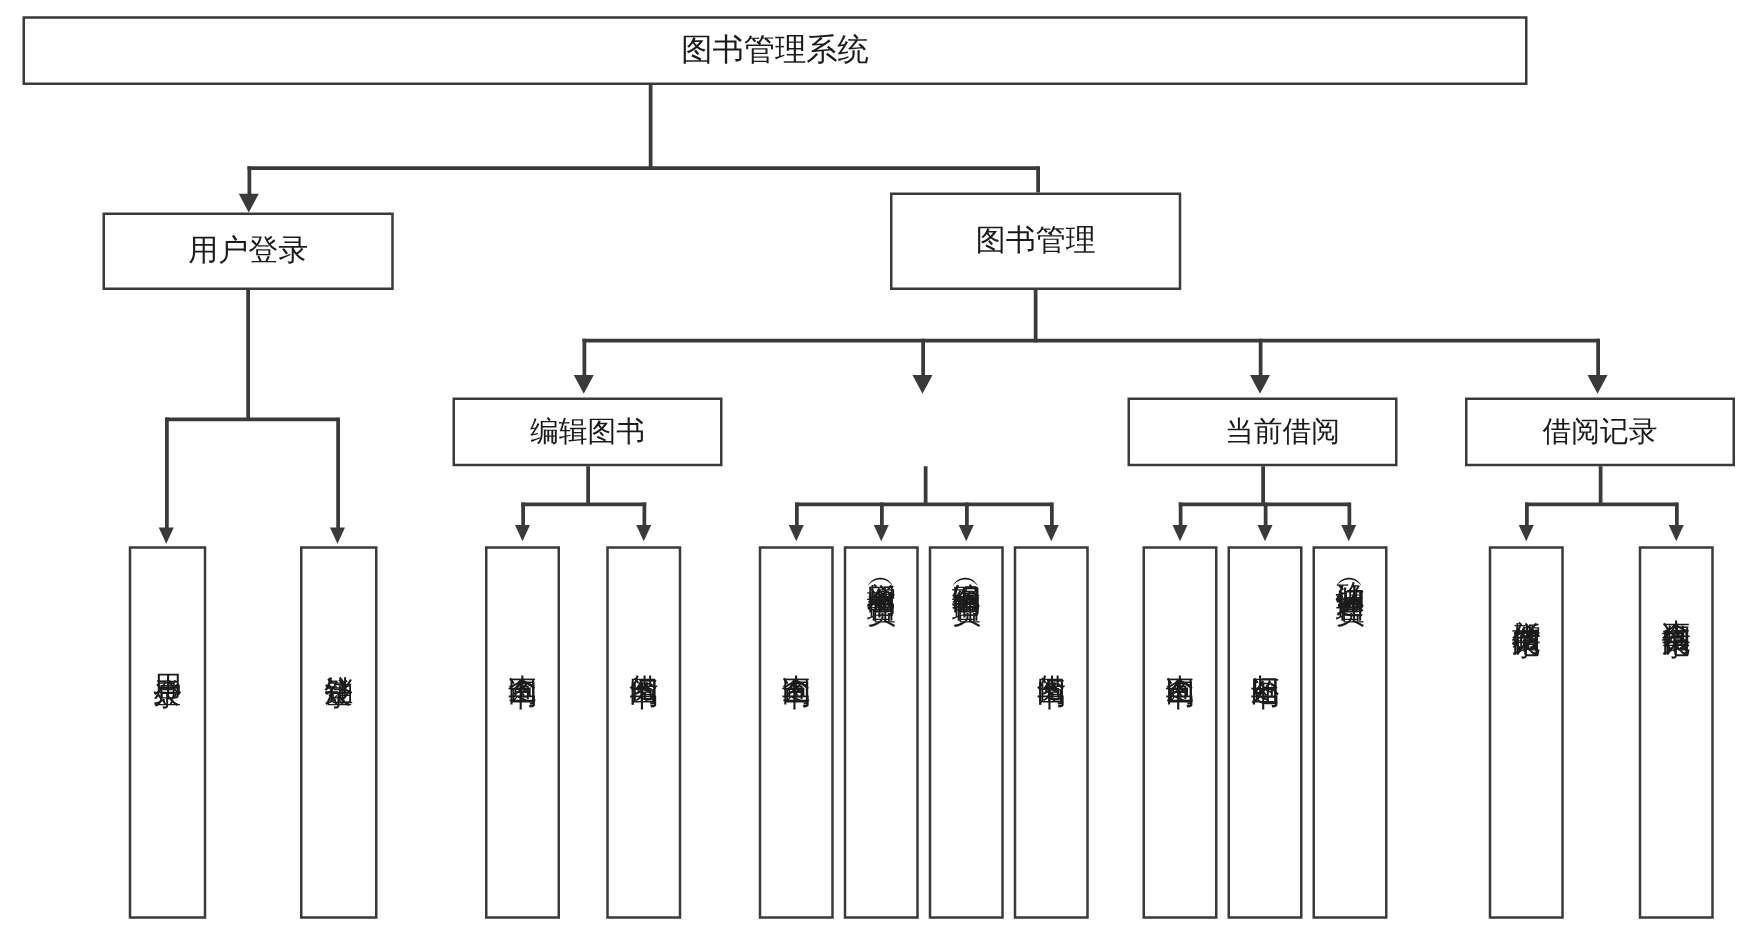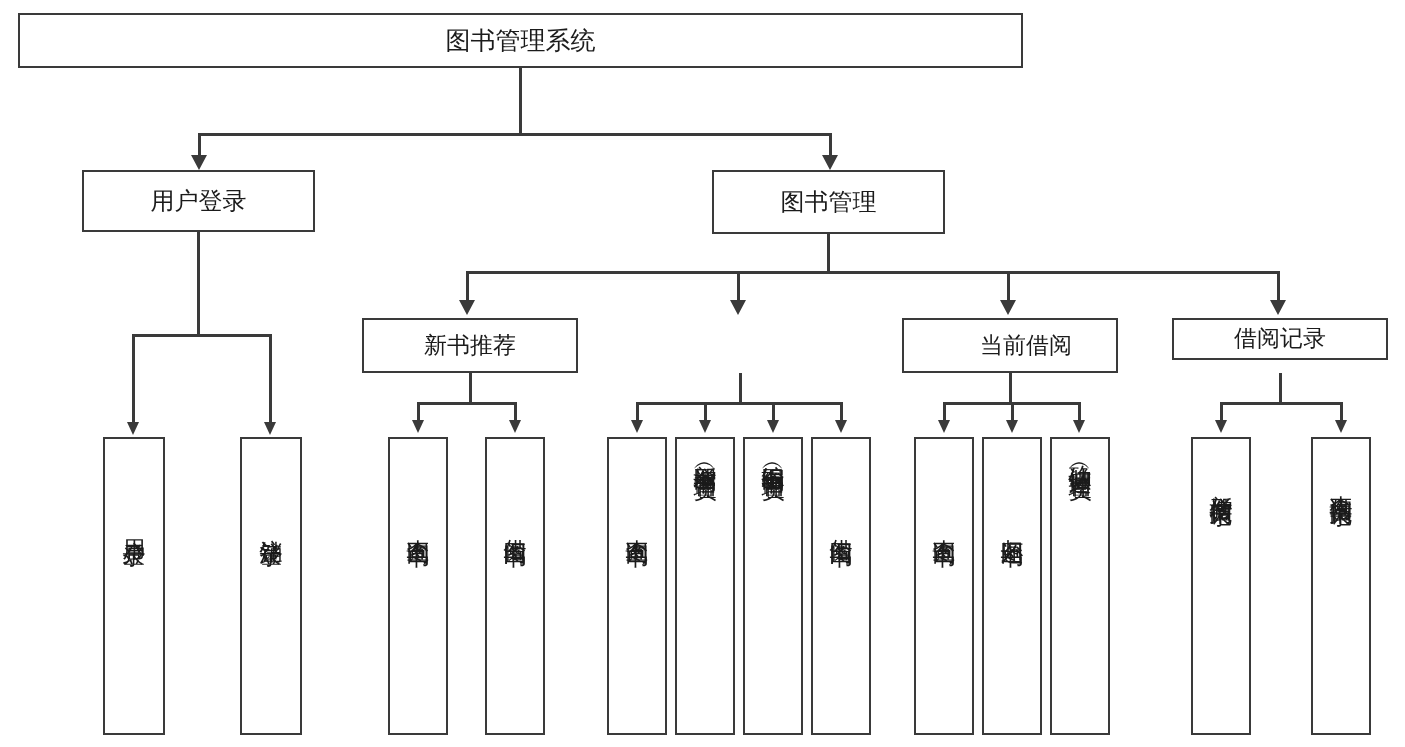--- a/index.html
+++ b/index.html
@@ -71,37 +71,37 @@
     color:#b9b9b9;
     white-space:nowrap;
     pointer-events:none;
   }
 </style>
 </head>
 <body>
 
 <div id="canvas">
 
-  <div class="node lvl0" style="left:18px;top:13px;width:1005px;height:55px;text-align:center;">
+  <div class="node lvl0" style="left:18px;top:13px;width:1204px;height:55px;text-align:center;">
     <span>图书管理系统</span>
   </div>
 
   <div class="ln vln" style="left:519px;top:68px;height:67px;"></div>
 
   <div class="ln hln" style="left:198px;top:133px;width:633px;"></div>
 
   <div class="ln vln" style="left:198px;top:133px;height:24px;"></div>
   <div class="arrow" style="left:191px;top:155px;"></div>
   <div class="ln vln" style="left:829px;top:133px;height:24px;"></div>
   <div class="arrow" style="left:822px;top:155px;"></div>
 
   <div class="node lvl1" style="left:82px;top:170px;width:233px;height:62px;">
     <span>用户登录</span>
   </div>
-  <div class="node lvl1" style="left:712px;top:170px;width:233px;height:64px;">
+  <div class="node lvl1" style="left:712px;top:154px;width:233px;height:78px;">
     <span>图书管理</span>
   </div>
 
   <div class="ln vln" style="left:197px;top:232px;height:104px;"></div>
   <div class="ln hln" style="left:132px;top:334px;width:138px;"></div>
   <div class="ln vln" style="left:132px;top:334px;height:90px;"></div>
   <div class="arrow small" style="left:127px;top:422px;"></div>
   <div class="ln vln" style="left:269px;top:334px;height:90px;"></div>
   <div class="arrow small" style="left:264px;top:422px;"></div>
 
@@ -110,26 +110,26 @@
   <div class="ln vln" style="left:466px;top:271px;height:32px;"></div>
   <div class="arrow" style="left:459px;top:300px;"></div>
   <div class="ln vln" style="left:737px;top:271px;height:32px;"></div>
   <div class="arrow" style="left:730px;top:300px;"></div>
   <div class="ln vln" style="left:1007px;top:271px;height:32px;"></div>
   <div class="arrow" style="left:1000px;top:300px;"></div>
   <div class="ln vln" style="left:1277px;top:271px;height:32px;"></div>
   <div class="arrow" style="left:1270px;top:300px;"></div>
 
   <div class="node lvl2" style="left:362px;top:318px;width:216px;height:55px;">
-    <span>新书推荐</span>
+    <span>编辑图书</span>
   </div>
   <div class="node lvl2" style="left:902px;top:318px;width:216px;height:55px;padding-left:32px;">
     <span>当前借阅</span>
   </div>
-  <div class="node lvl2" style="left:1172px;top:318px;width:216px;height:42px;">
+  <div class="node lvl2" style="left:1172px;top:318px;width:216px;height:55px;">
     <span>借阅记录</span>
   </div>
 
   <div class="ln vln" style="left:469px;top:373px;height:31px;"></div>
   <div class="ln hln" style="left:417px;top:402px;width:100px;"></div>
   <div class="ln vln" style="left:417px;top:402px;height:20px;"></div>
   <div class="arrow small" style="left:412px;top:420px;"></div>
   <div class="ln vln" style="left:514px;top:402px;height:20px;"></div>
   <div class="arrow small" style="left:509px;top:420px;"></div>
 

